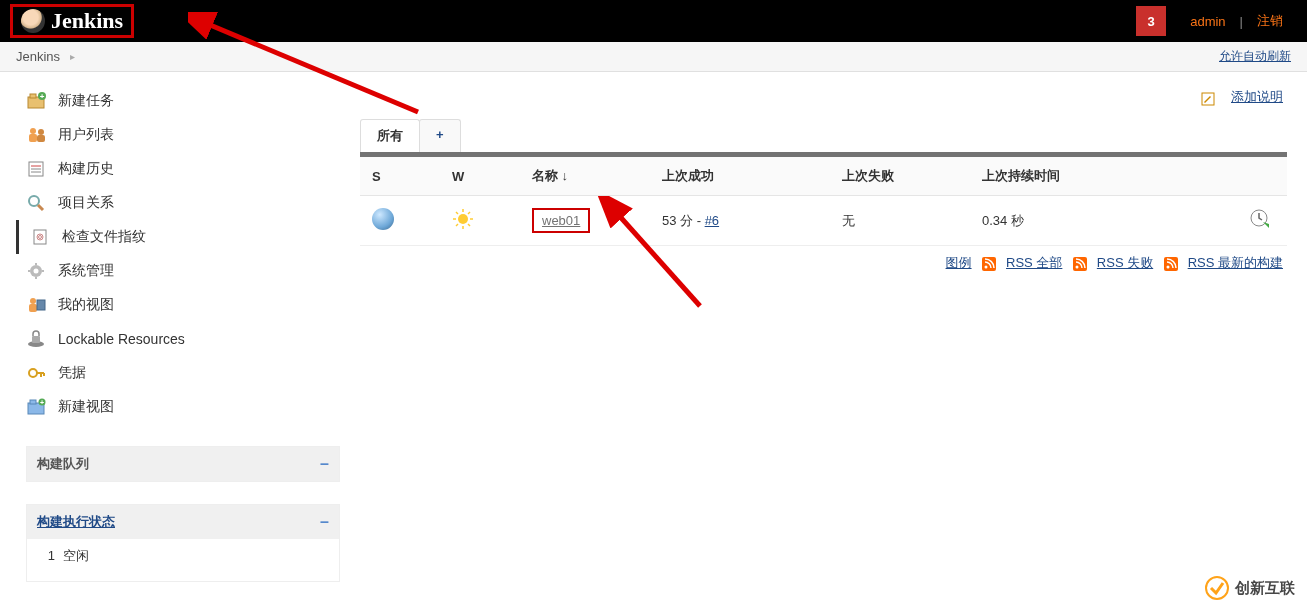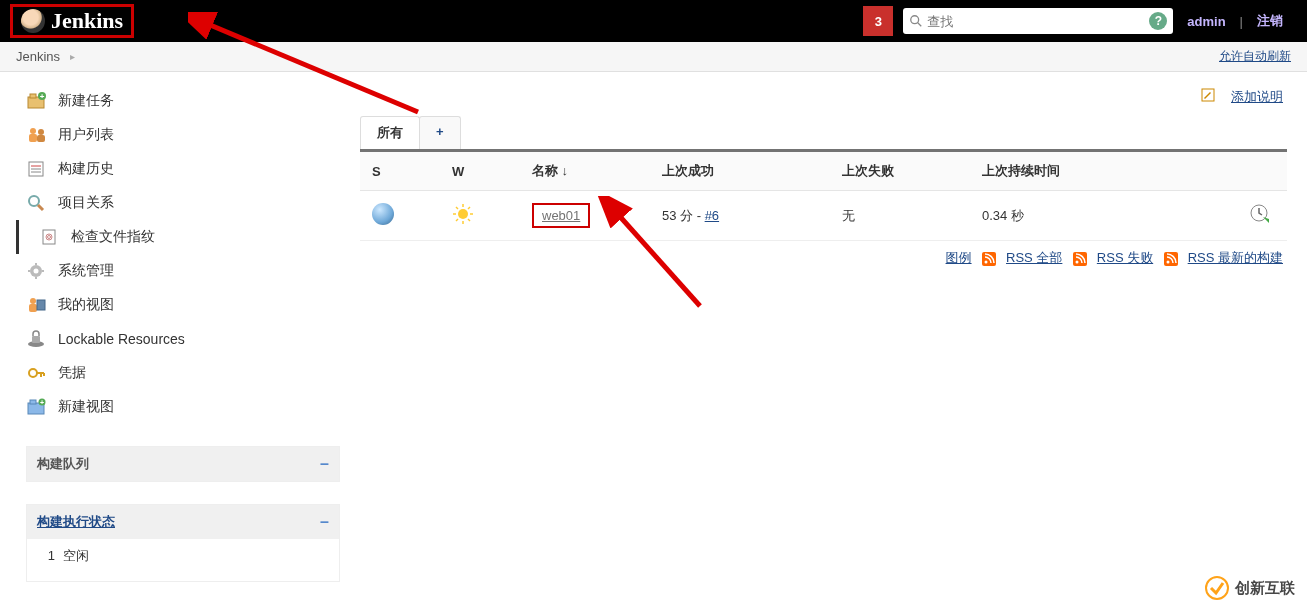--- a/index.html
+++ b/index.html
@@ -10,21 +10,21 @@
     .header { background: #000; height: 42px; display: flex; align-items: center; padding: 0 10px; }
     .logo-box { border: 3px solid #c00; padding: 0 8px; height: 34px; display: flex; align-items: center; gap: 6px; }
     .logo-head { width: 24px; height: 24px; border-radius: 50%; background: radial-gradient(circle at 40% 35%, #f8d8b8 35%, #d8b890 50%, #333 55%); position:relative; }
     .logo-text { font-family: Georgia, serif; font-weight: bold; color: #fff; font-size: 22px; }
     .spacer { flex: 1; }
     .notif-badge { background: #c9302c; color: #fff; font-weight: bold; width: 30px; height: 30px; display: flex; align-items: center; justify-content: center; margin-right: 10px; }
     .search-box { background: #fff; border-radius: 3px; height: 26px; display: flex; align-items: center; padding: 0 6px; width: 270px; gap:4px; }
     .search-icon-svg { width: 14px; height: 14px; }
     .search-input { border: none; outline: none; font-size: 13px; flex: 1; color:#888; }
     .help-icon { width: 18px; height: 18px; border-radius: 50%; background: #6a8; color: #fff; font-weight: bold; display: flex; align-items: center; justify-content: center; margin-left: 8px; font-size: 12px; cursor:pointer; }
-    .user-link { color: #c4b5fd; font-weight: bold; margin: 8px 14px; text-decoration: none; }
+    .user-link { color: #f97316; font-weight: normal; margin: 8px 14px; text-decoration: none; }
     .divider { color: #888; }
     
     
     .breadcrumb { background: #f6f6f6; border-bottom: 1px solid #e0e0e0; padding: 6px 16px; display: flex; justify-content: space-between; align-items: center; font-size:13px;}
     .breadcrumb-left { display: flex; align-items: center; gap: 10px; color:#555; }
     .bc-chevron { color: #aaa; font-size: 10px; }
     .auto-refresh { color: #204A87; text-decoration: underline; font-size: 12px; }
     
     
     .main-wrap { display: flex; }
@@ -38,24 +38,24 @@
     .pane { margin-top: 22px; border:1px solid #eee; }
     .pane-header { background: #f0f0f0; padding: 8px 10px; font-weight: bold; display: flex; justify-content: space-between; align-items: center; color:#555; }
     .pane-content { padding: 8px 10px; color: #555; }
     .pane-header a { font-weight:bold; }
     .collapse-icon { color: #5588cc; font-weight: bold; cursor: pointer; font-size:16px; }
     .exec-row { padding: 4px 6px; color:#333; }
     .exec-num { display:inline-block; width:20px; text-align:right; margin-right:8px; }
 
     
     .add-desc { text-align: right; margin: 6px 4px 10px 0; }
-    .add-desc a { display:inline-flex; align-items:flex-start; gap:16px; }
+    .add-desc a { display:inline-flex; align-items:flex-end; gap:16px; }
     .pencil { width:14px; height:14px; }
     
-    .tabs { display: flex; border-bottom: 3px solid #737373; }
+    .tabs { display: flex; border-bottom: 5px solid #737373; }
     .tab { padding: 7px 16px; border: 1px solid #ddd; border-bottom: none; background: #fff; font-weight: bold; border-radius: 3px 3px 0 0; margin-right:-1px;}
     .tab.plus { color: #204A87; font-weight: bold; background:#f9f9f9; }
     
     table.projects { width: 100%; border-collapse: collapse; }
     table.projects th { text-align: left; padding: 10px 12px; border-bottom: 1px solid #e5e5e5; font-weight: bold; background:#fafafa; }
     table.projects td { padding: 12px 12px; border-bottom: 1px solid #eee; vertical-align: middle; }
     .status-ball { width: 22px; height: 22px; border-radius: 50%; background: radial-gradient(circle at 35% 30%, #cde8ff, #6ea8d8 60%, #36648b); display:inline-block;}
     .weather-sun { width: 22px; height: 22px; }
     .job-link-box { border: 2px solid #c00; padding: 3px 8px; display: inline-block; }
     .job-link { color: #737373; text-decoration: underline; }
@@ -78,28 +78,20 @@
 </head>
 <body>
 
 <div class="header">
   <div class="logo-box">
     <span class="logo-head"></span>
     <span class="logo-text">Jenkins</span>
   </div>
   <div class="spacer"></div>
   <div class="notif-badge">3</div>
-  <div class="search-box">
-    <svg class="search-icon-svg" viewBox="0 0 16 16">
-        <circle cx="6.5" cy="6.5" r="4.5" fill="none" stroke="#888" stroke-width="1.5"></circle>
-        <line x1="10" y1="10" x2="14" y2="14" stroke="#888" stroke-width="1.5"></line>
-      </svg>
-    <input class="search-input" placeholder="查找" style="">
-    <span class="help-icon">?</span>
-  </div>
   <a class="user-link">admin</a>
   <span class="divider">|</span>
   <a class="user-link">注销</a>
 </div>
 
 <svg class="arrow-svg arrow1" viewBox="0 0 240 110">
   <defs>
       <marker id="ah1" markerWidth="10" markerHeight="10" refX="2" refY="3" orient="auto">
         <path d="M0,0 L0,6 L8,3 z" fill="#d00"></path>
       </marker>
@@ -154,21 +146,21 @@
         </li>
       <li>
           <span class="task-icon">
             <svg width="20" height="18" viewBox="0 0 20 18">
               <circle cx="7" cy="7" r="5" fill="none" stroke="#7aa" stroke-width="2"></circle>
               <line x1="11" y1="11" x2="16" y2="16" stroke="#c88850" stroke-width="3"></line>
             </svg>
           </span>
           <span>项目关系</span>
         </li>
-      <li style="border-left:3px solid #333;margin-left:-10px;padding-left:20px;">
+      <li style="border-left:3px solid #333;margin-left:-10px;padding-left:11px;">
           <span class="task-icon">
             <svg width="20" height="18" viewBox="0 0 20 18">
               <rect x="3" y="2" width="12" height="14" fill="#fff" stroke="#888"></rect>
               <circle cx="9" cy="9" r="3" fill="none" stroke="#c88"></circle>
               <circle cx="9" cy="9" r="1.5" fill="none" stroke="#c88"></circle>
             </svg>
           </span>
           <span>检查文件指纹</span>
         </li>
       <li>

